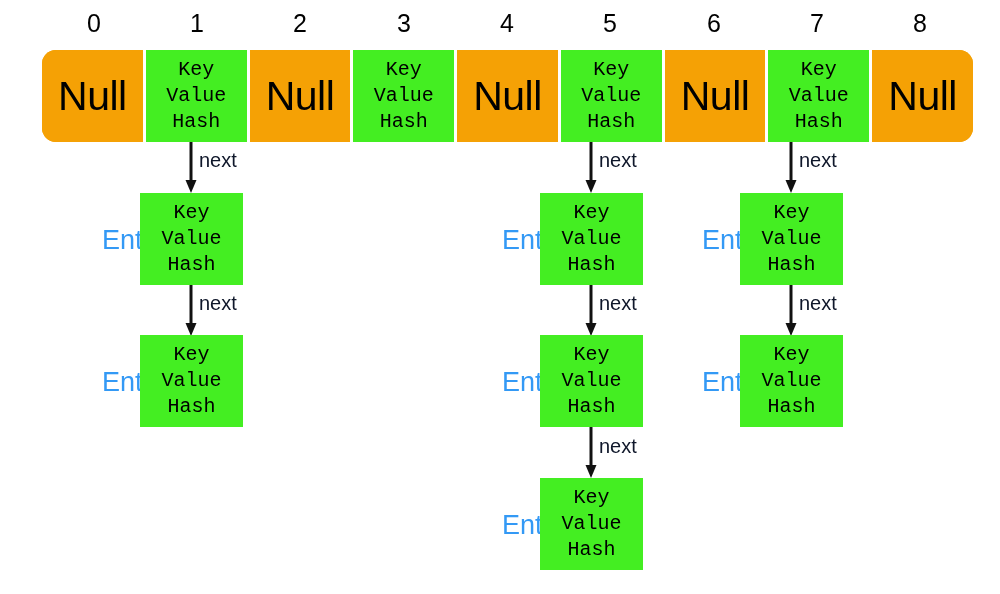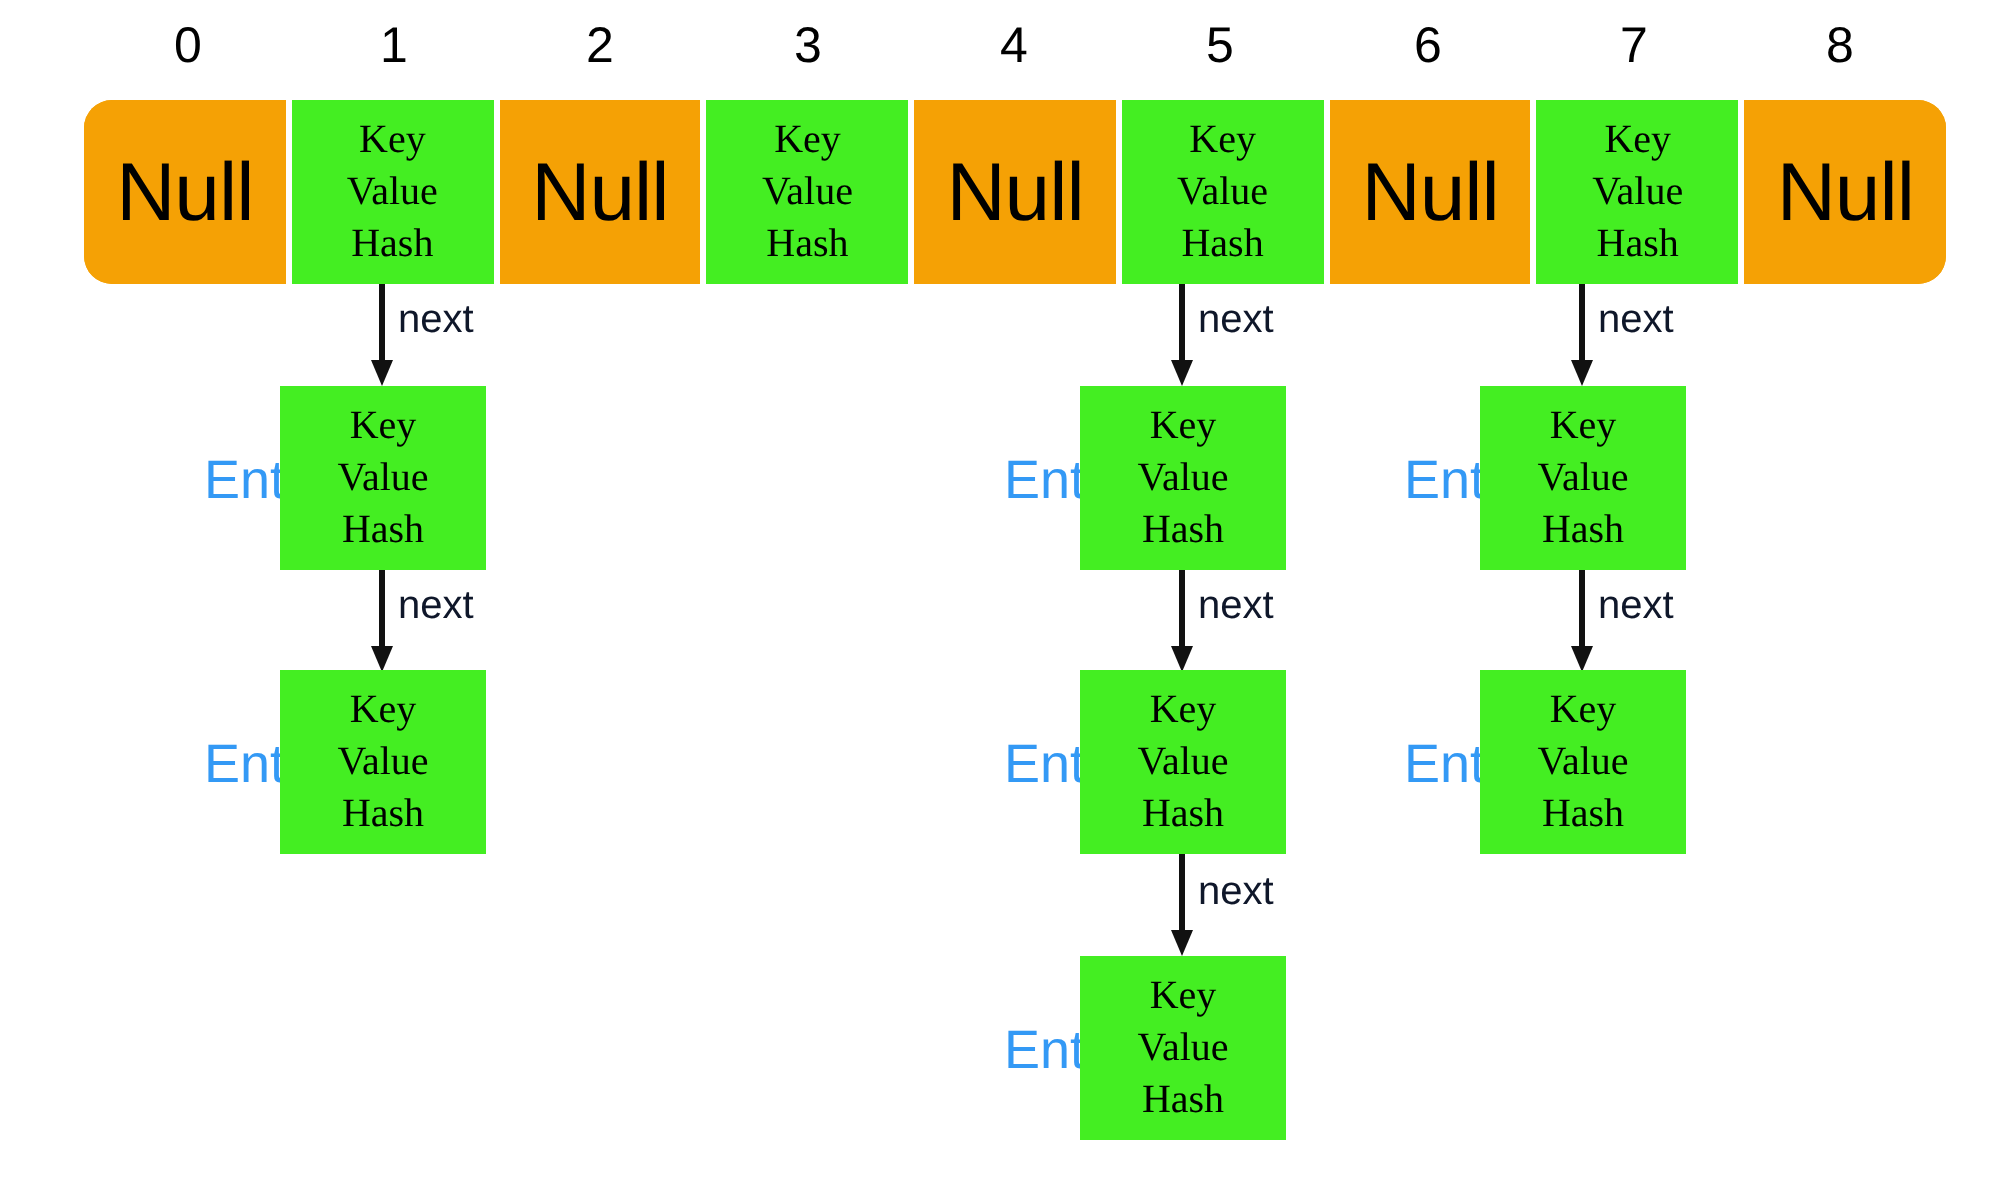--- a/index.html
+++ b/index.html
@@ -69,21 +69,21 @@
     letter-spacing: -0.5px;
   }
   .kvh {
     display: flex;
     flex-direction: column;
     align-items: center;
     justify-content: center;
     font-size: 20px;
     line-height: 26px;
     color: #000000;
-    font-family: Liberation Serif, serif;
+    font-family: Liberation Mono, monospace;
   }
   .kvh span { display: block; }
 
   
   .entry-node {
     position: absolute;
     width: 103px;
     height: 92px;
     background: #44ee22;
     display: flex;

